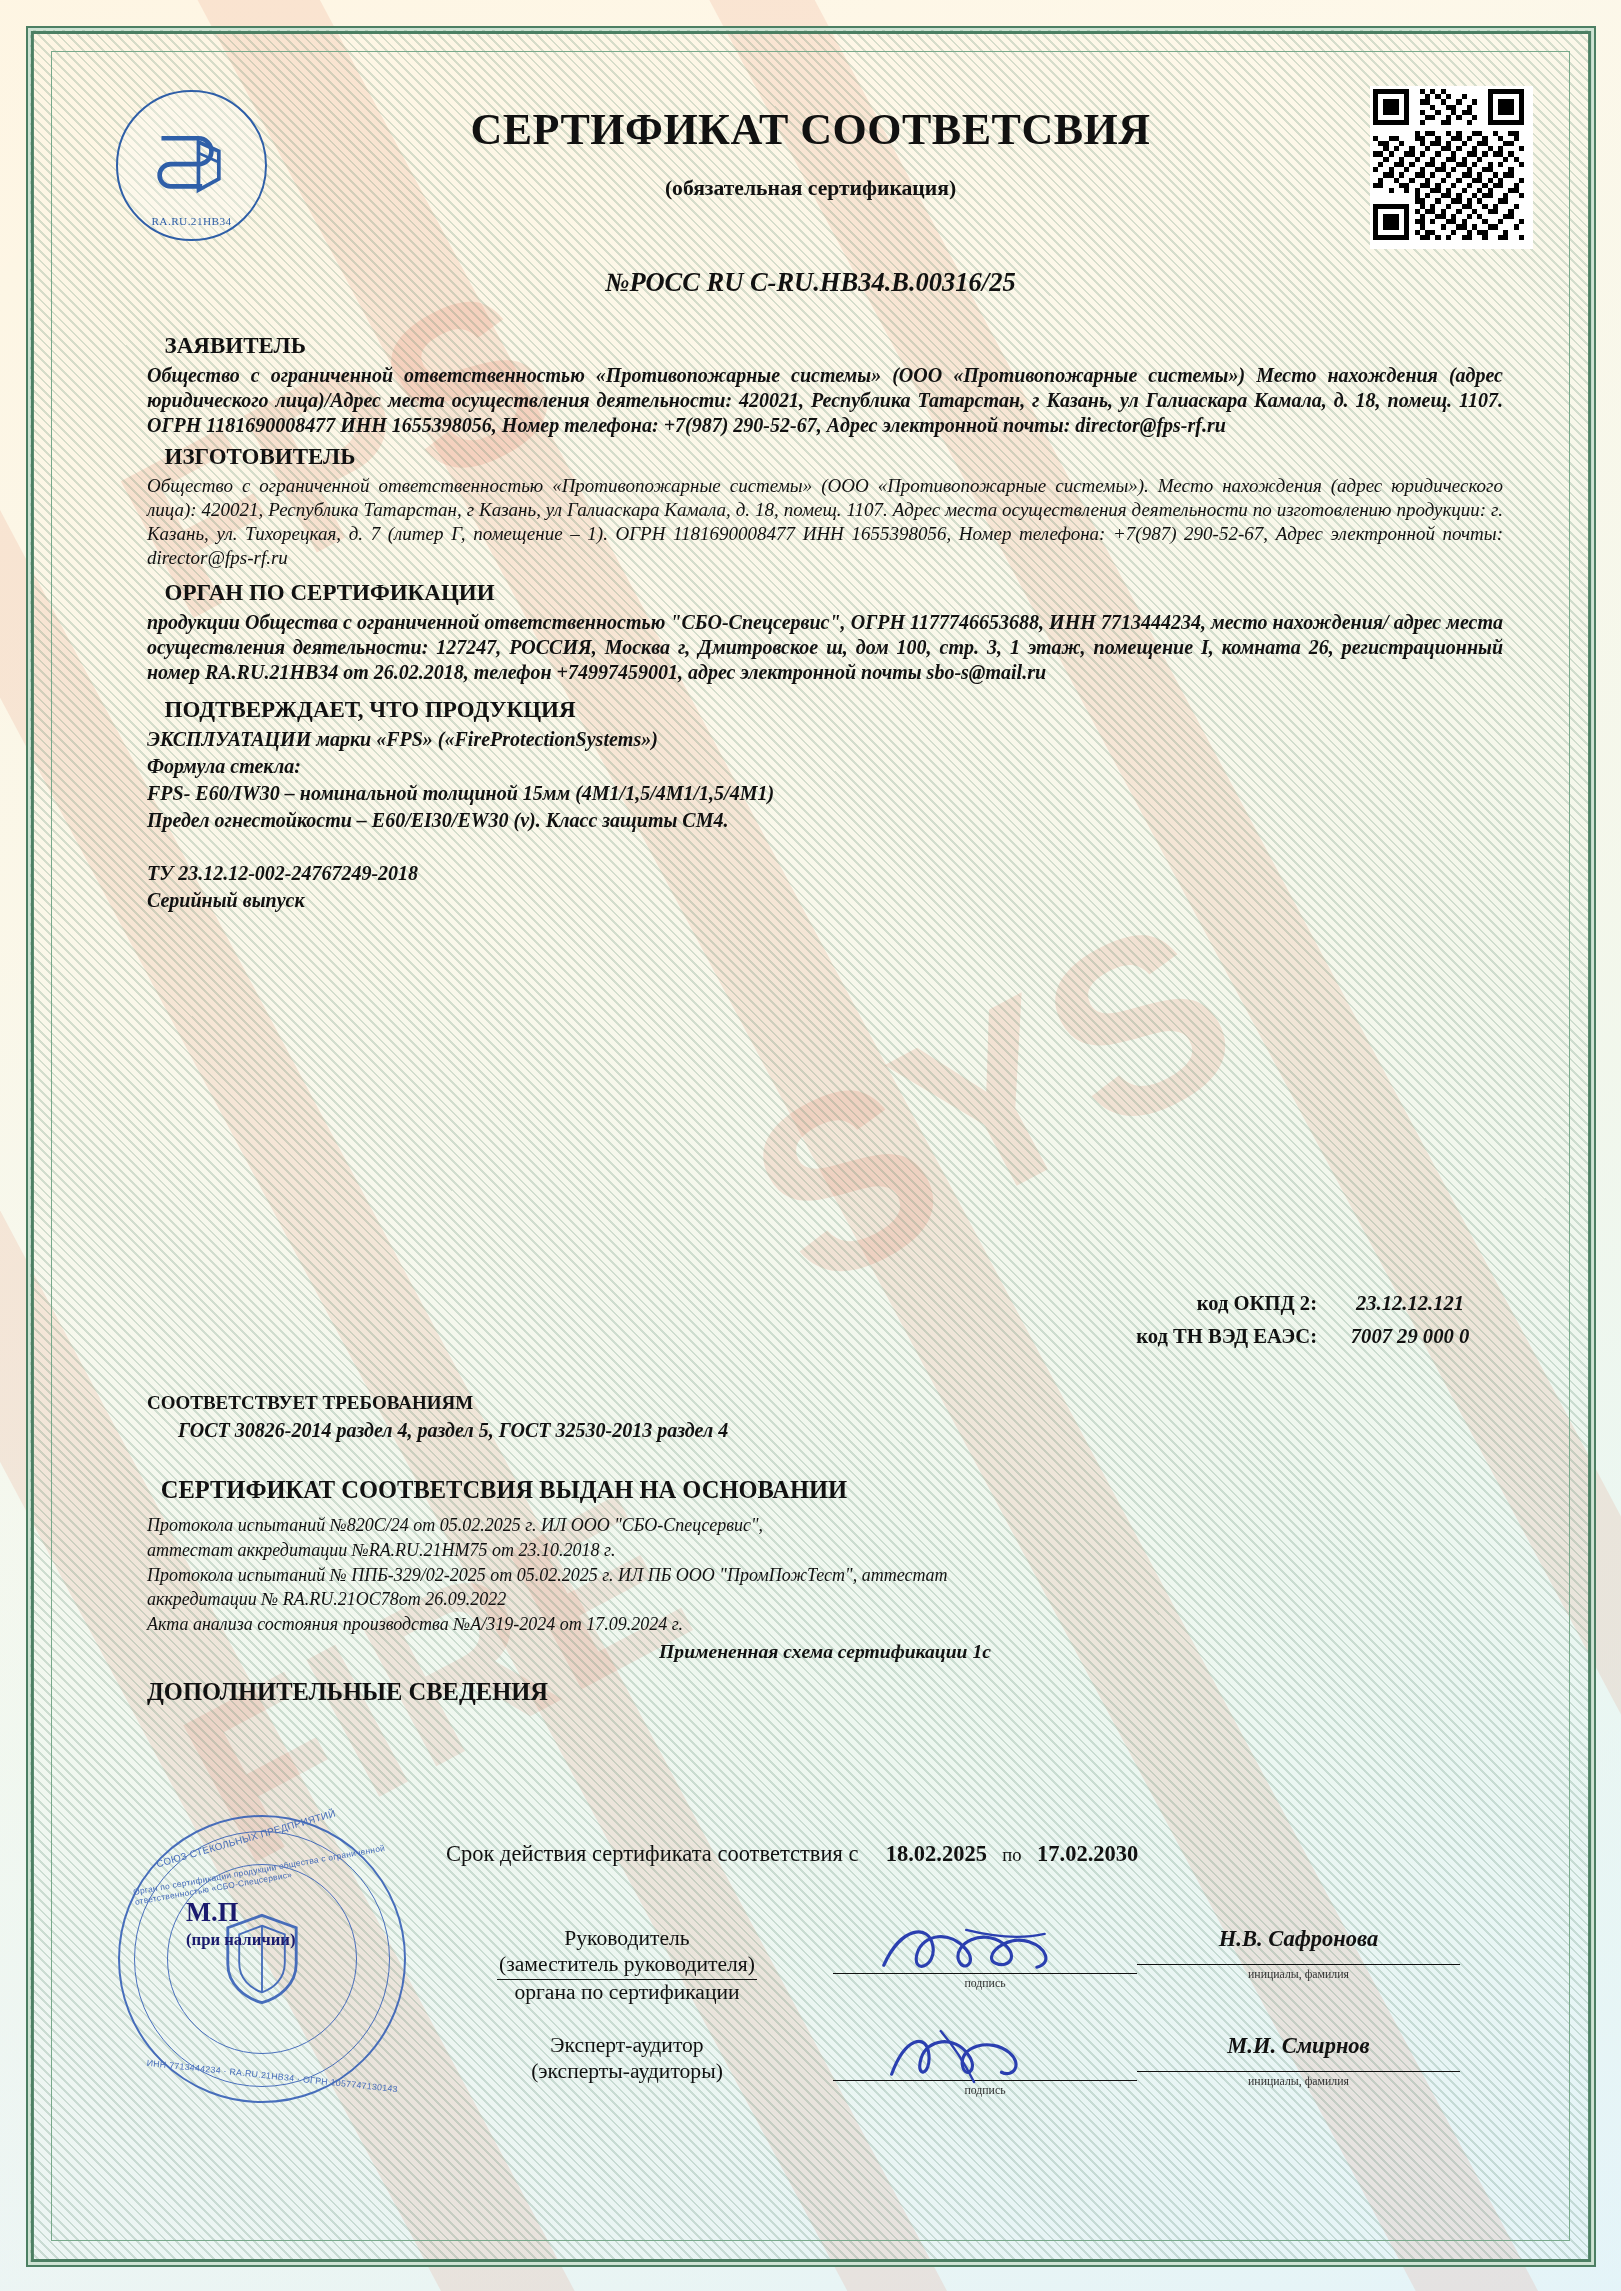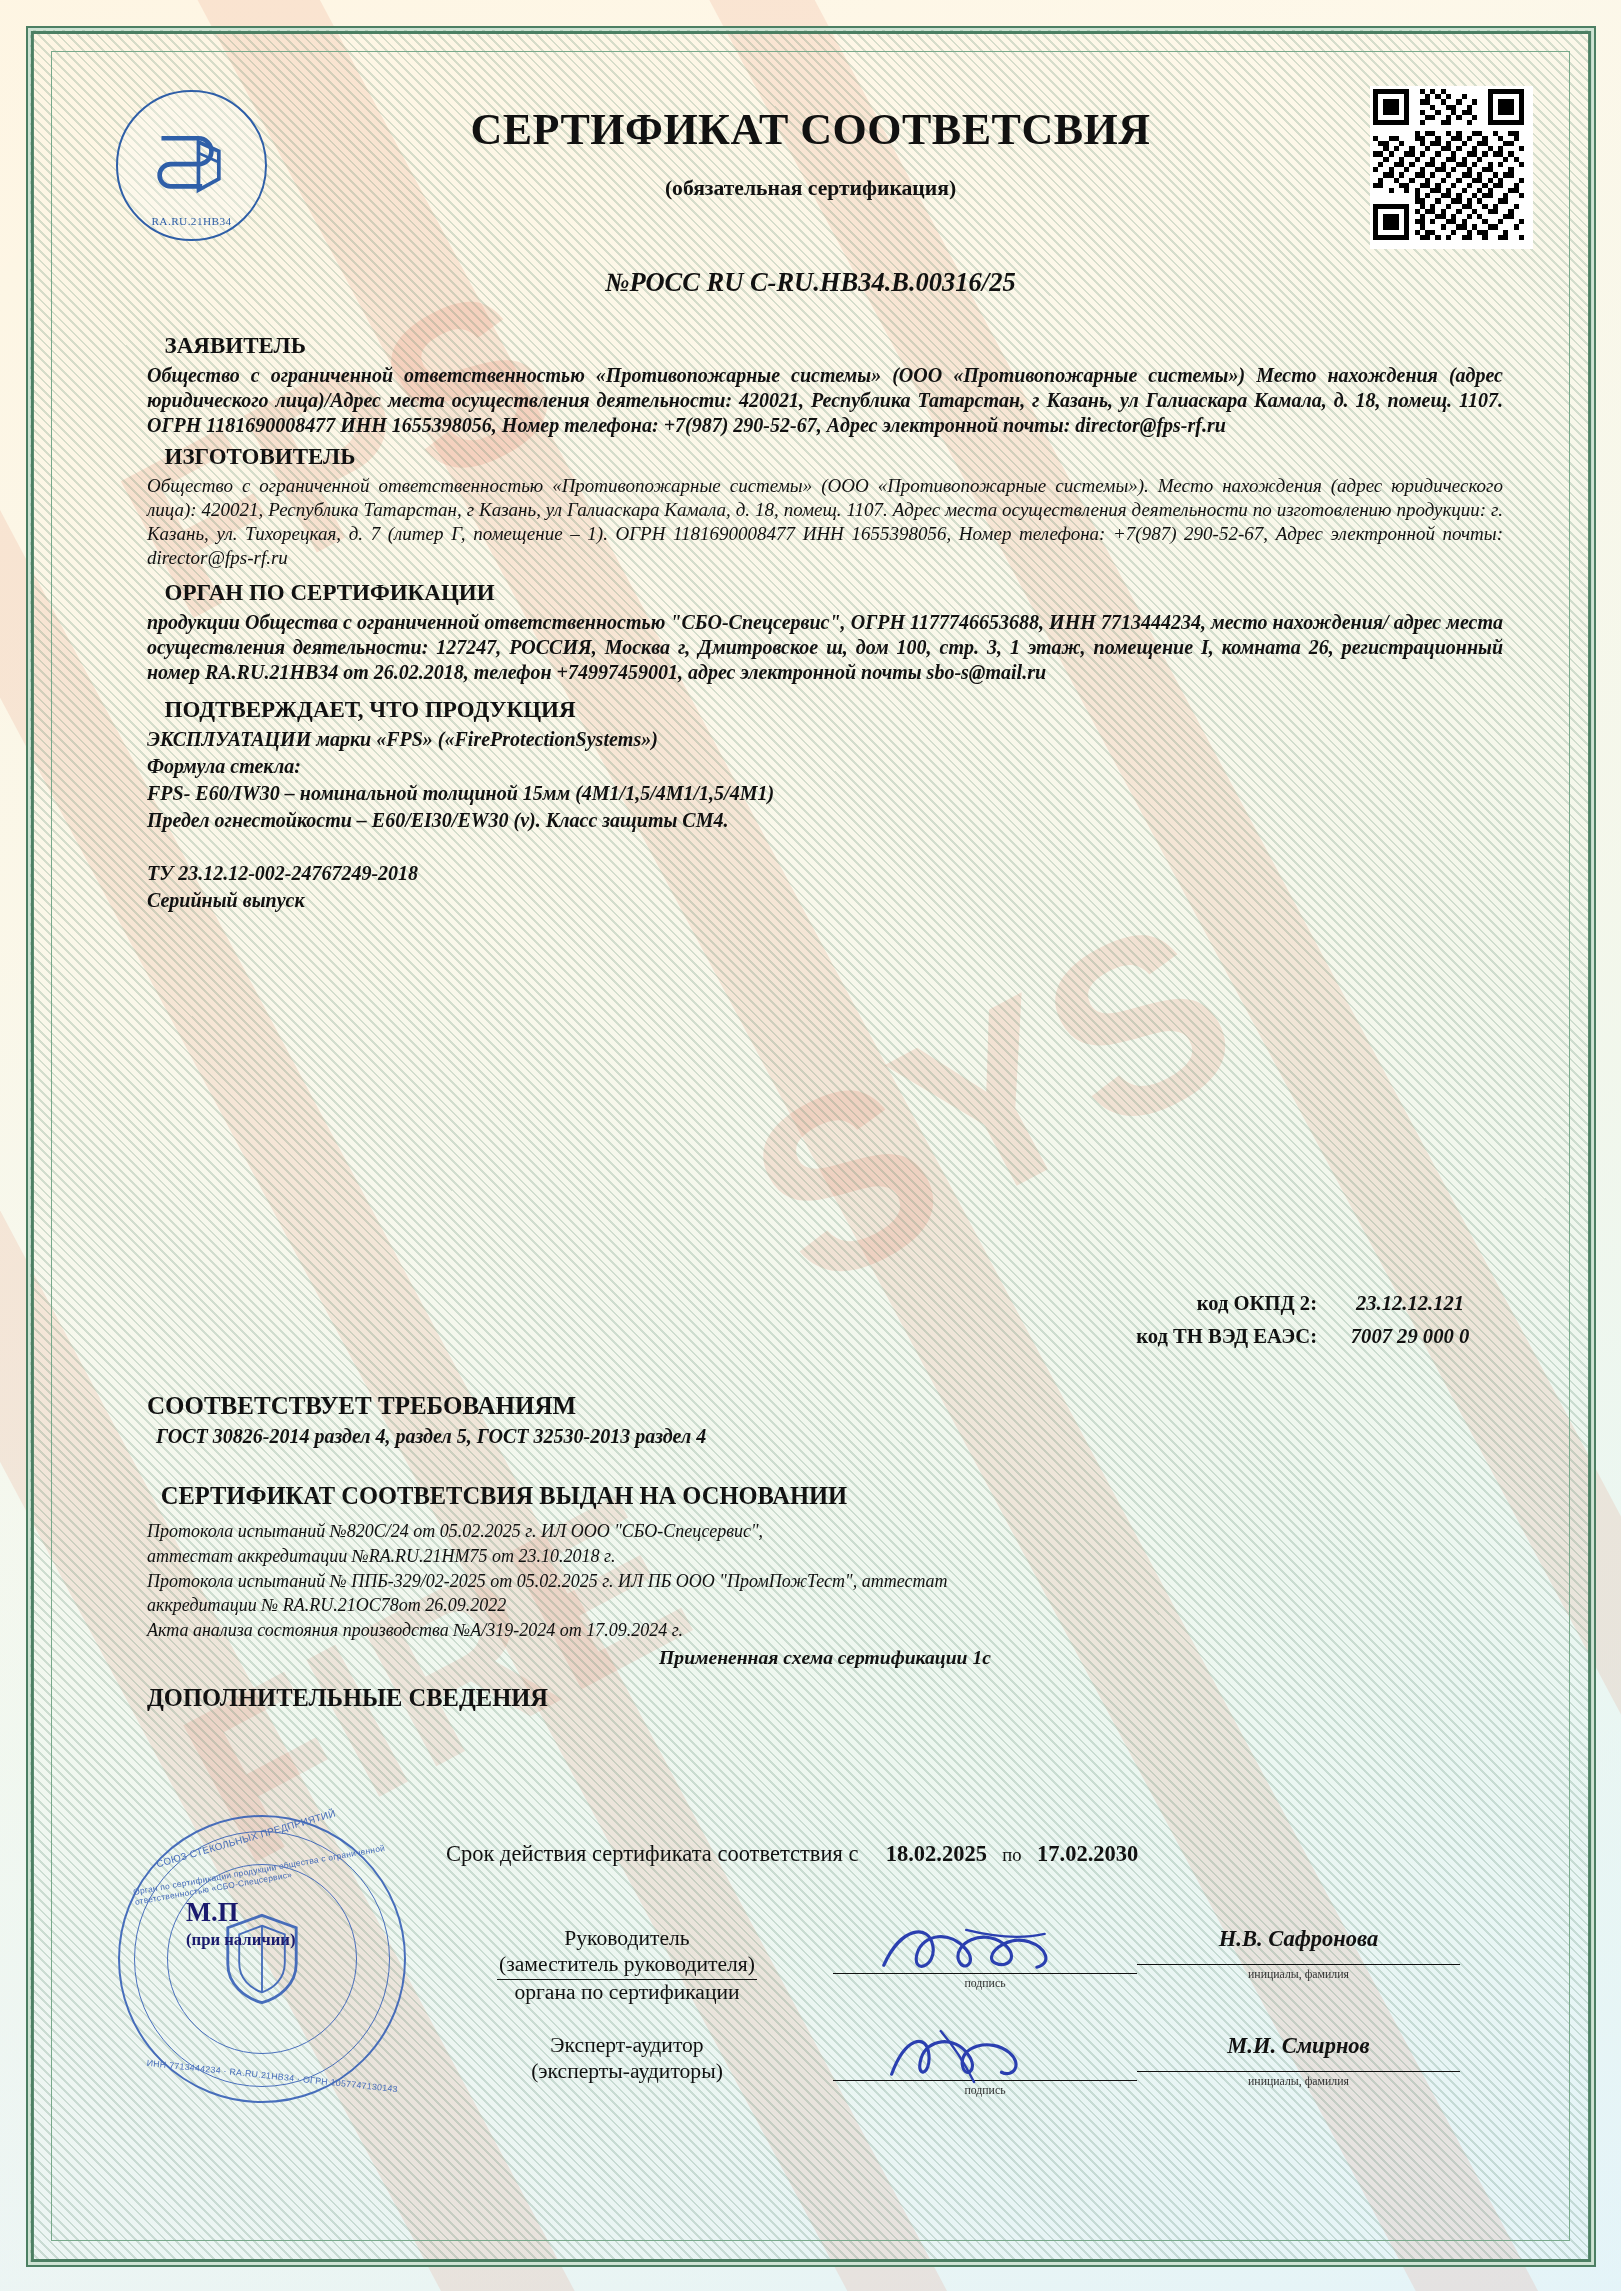--- a/index.html
+++ b/index.html
@@ -527,22 +527,22 @@
       <span class="lbl">код ОКПД 2:</span>
       <span class="val">23.12.12.121</span>
     </div>
     <div class="row">
       <span class="lbl">код ТН ВЭД ЕАЭС:</span>
       <span class="val">7007 29 000 0</span>
     </div>
   </div>
 
   <div style="position:absolute; left:147px; right:118px; top:1392px;">
-    <h2 class="sect" style="font-size:25px; margin-bottom:3.9px;">СООТВЕТСТВУЕТ ТРЕБОВАНИЯМ</h2>
-    <p class="body" style="text-align:left; margin-left:9px;">ГОСТ 30826-2014 раздел 4, раздел 5, ГОСТ 32530-2013 раздел 4</p>
+    <h2 class="sect" style="font-size:19px; margin-bottom:3.9px;">СООТВЕТСТВУЕТ ТРЕБОВАНИЯМ</h2>
+    <p class="body" style="text-align:left; margin-left:31px;">ГОСТ 30826-2014 раздел 4, раздел 5, ГОСТ 32530-2013 раздел 4</p>
 
     <h2 class="sect" style="font-size:24.5px; margin-top:33px; margin-left:13.7px;">СЕРТИФИКАТ СООТВЕТСВИЯ ВЫДАН НА ОСНОВАНИИ</h2>
     <div style="margin-left:0; margin-top:9.8px;">
       <p class="body small">Протокола испытаний №820С/24 от 05.02.2025 г.  ИЛ ООО "СБО-Спецсервис",</p>
       <p class="body small">аттестат аккредитации №RA.RU.21НМ75 от 23.10.2018 г.</p>
       <p class="body small">Протокола испытаний № ППБ-329/02-2025 от 05.02.2025 г.  ИЛ ПБ ООО "ПромПожТест", аттестат</p>
       <p class="body small">аккредитации № RA.RU.21ОС78от 26.09.2022</p>
       <p class="body small">Акта анализа состояния производства №А/319-2024 от 17.09.2024 г.</p>
       <p class="body" style="text-align:center; font-size:19.6px; margin-top:3.9px;">Примененная схема сертификации 1с</p>
     </div>

